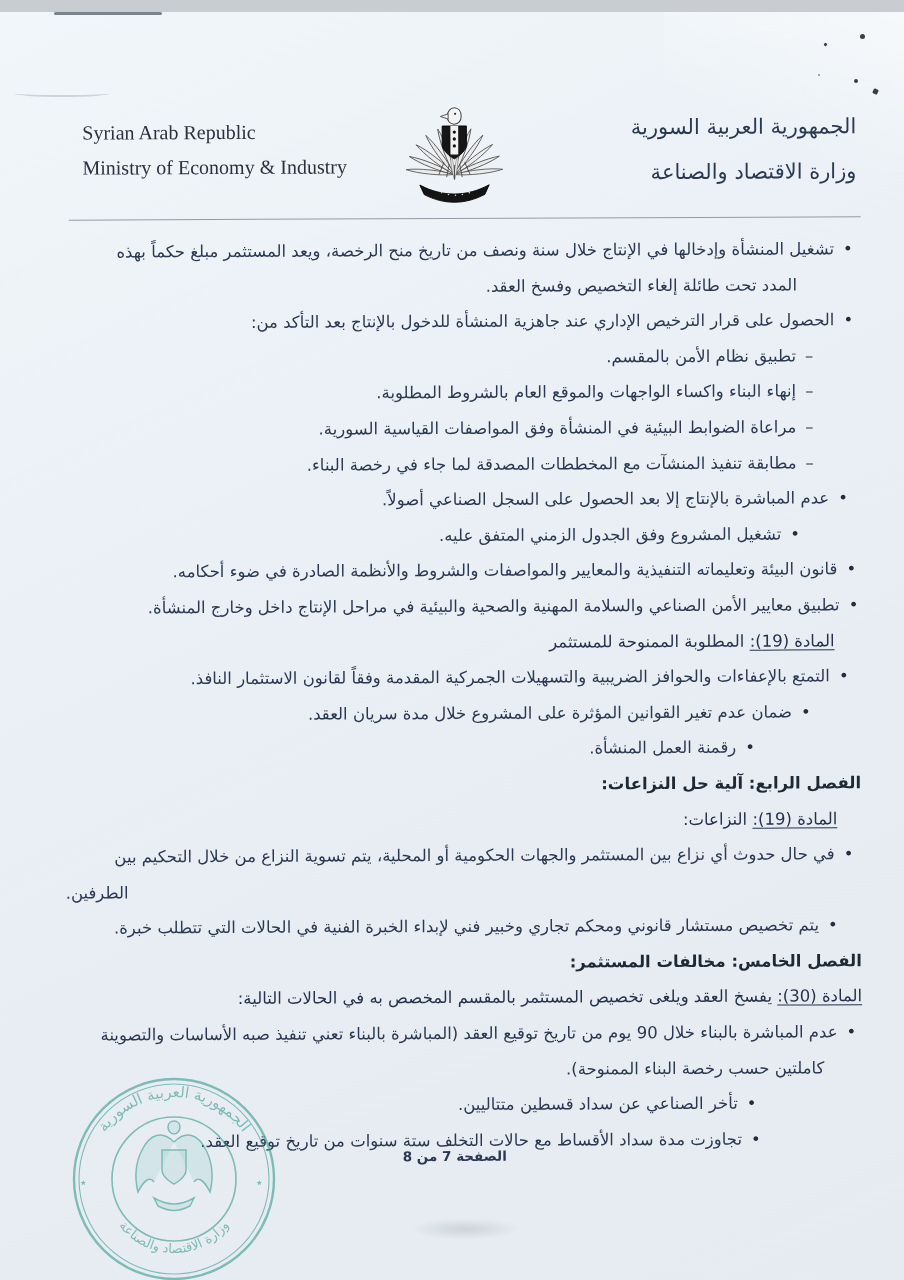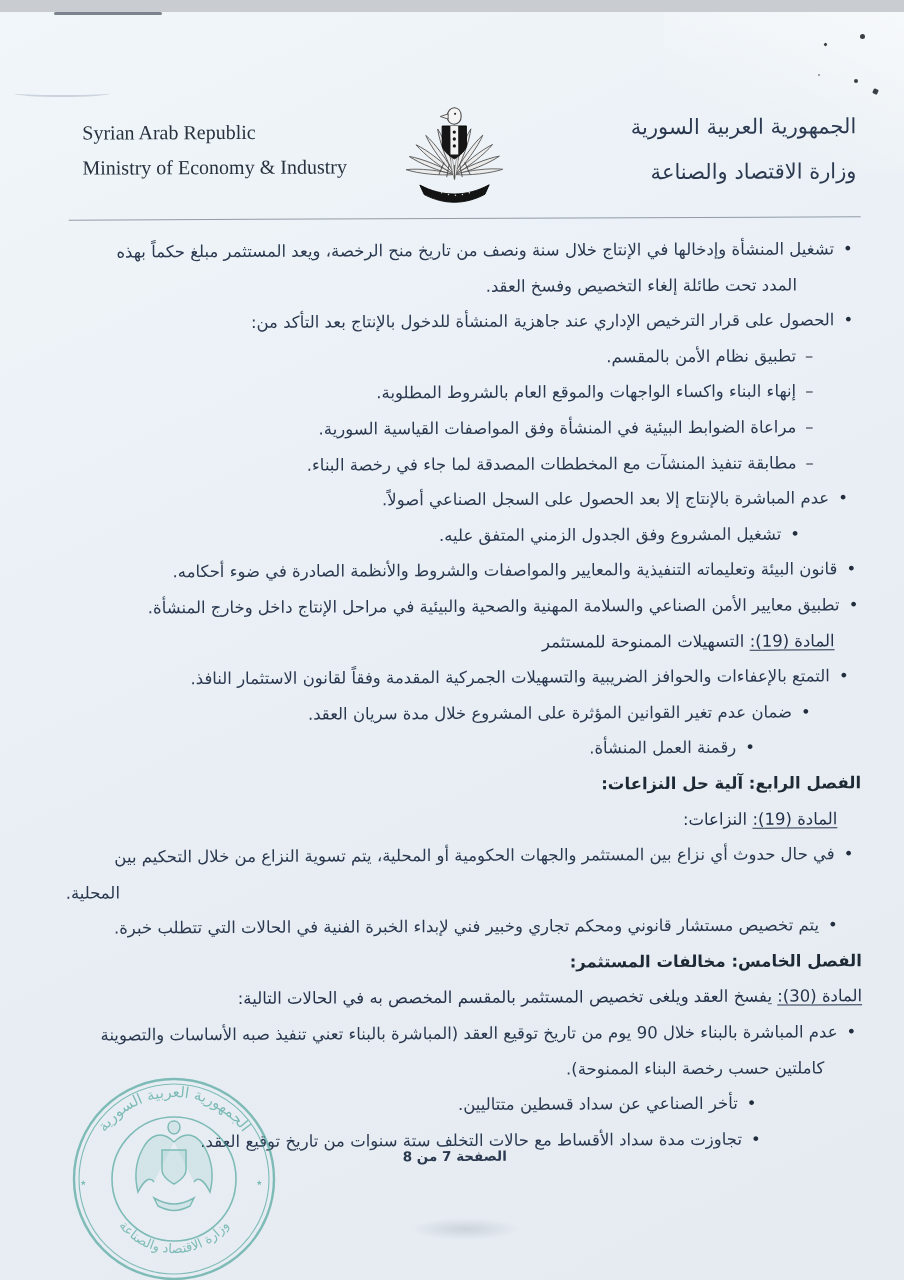--- a/index.html
+++ b/index.html
@@ -126,35 +126,35 @@
         <span class="marker">–</span><span>مطابقة تنفيذ المنشآت مع المخططات المصدقة لما جاء في رخصة البناء.</span></div>
       <div class="row" style="padding-right:12px;">
         <span class="marker">•</span><span>عدم المباشرة بالإنتاج إلا بعد الحصول على السجل الصناعي أصولاً.</span></div>
       <div class="row" style="padding-right:60px;">
         <span class="marker">•</span><span>تشغيل المشروع وفق الجدول الزمني المتفق عليه.</span></div>
       <div class="row" style="padding-right:4px;">
         <span class="marker">•</span><span>قانون البيئة وتعليماته التنفيذية والمعايير والمواصفات والشروط والأنظمة الصادرة في ضوء أحكامه.</span></div>
       <div class="row" style="padding-right:2px;">
         <span class="marker">•</span><span>تطبيق معايير الأمن الصناعي والسلامة المهنية والصحية والبيئية في مراحل الإنتاج داخل وخارج المنشأة.</span></div>
       <div class="row article" style="padding-right:26px;">
-        <span class="prefix">المادة (19):</span><span> التسهيلات الممنوحة للمستثمر</span></div>
+        <span class="prefix">المادة (19):</span><span> المطلوبة الممنوحة للمستثمر</span></div>
       <div class="row" style="padding-right:12px;">
         <span class="marker">•</span><span>التمتع بالإعفاءات والحوافز الضريبية والتسهيلات الجمركية المقدمة وفقاً لقانون الاستثمار النافذ.</span></div>
       <div class="row" style="padding-right:50px;">
         <span class="marker">•</span><span>ضمان عدم تغير القوانين المؤثرة على المشروع خلال مدة سريان العقد.</span></div>
       <div class="row" style="padding-right:106px;">
         <span class="marker">•</span><span>رقمنة العمل المنشأة.</span></div>
       <div class="row chapter" style="padding-right:0;">
         <span>الفصل الرابع: آلية حل النزاعات:</span></div>
       <div class="row article" style="padding-right:24px;">
         <span class="prefix">المادة (19):</span><span> النزاعات:</span></div>
       <div class="row" style="padding-right:8px;">
         <span class="marker">•</span><span>في حال حدوث أي نزاع بين المستثمر والجهات الحكومية أو المحلية، يتم تسوية النزاع من خلال التحكيم بين</span></div>
       <div class="row" style="text-align:left;padding-left:28px;">
-        <span>المحلية.</span></div>
+        <span>الطرفين.</span></div>
       <div class="row" style="padding-right:24px;">
         <span class="marker">•</span><span>يتم تخصيص مستشار قانوني ومحكم تجاري وخبير فني لإبداء الخبرة الفنية في الحالات التي تتطلب خبرة.</span></div>
       <div class="row chapter" style="padding-right:0;">
         <span>الفصل الخامس: مخالفات المستثمر:</span></div>
       <div class="row article" style="padding-right:0;">
         <span class="prefix">المادة (30):</span><span> يفسخ العقد ويلغى تخصيص المستثمر بالمقسم المخصص به في الحالات التالية:</span></div>
       <div class="row" style="padding-right:6px;">
         <span class="marker">•</span><span>عدم المباشرة بالبناء خلال 90 يوم من تاريخ توقيع العقد (المباشرة بالبناء تعني تنفيذ صبه الأساسات والتصوينة</span></div>
       <div class="row" style="padding-right:38px;">
         <span>كاملتين حسب رخصة البناء الممنوحة).</span></div>

